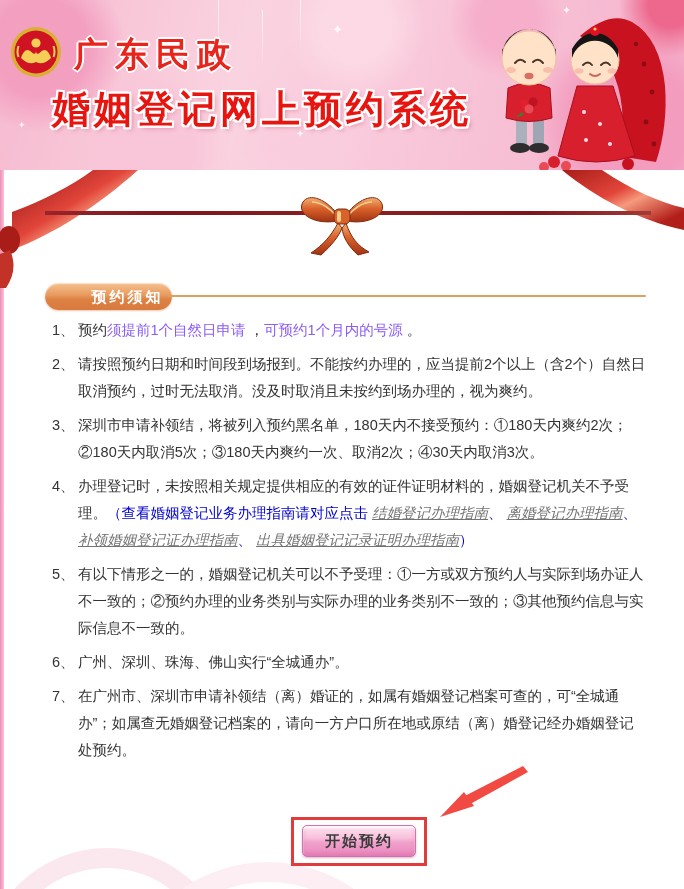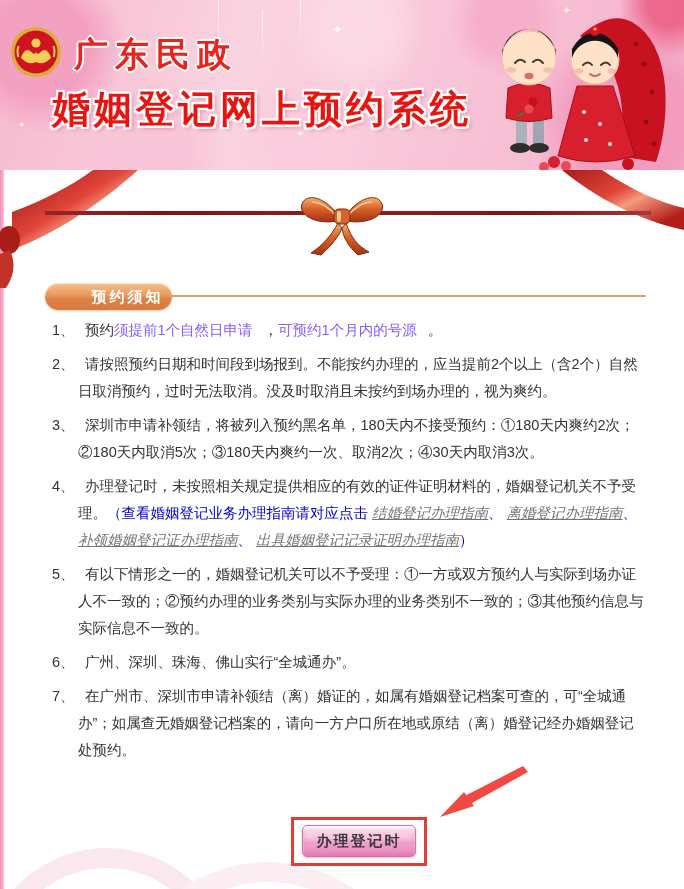--- a/index.html
+++ b/index.html
@@ -62,21 +62,21 @@
     box-shadow:inset 0 1px 1px rgba(255,255,255,.6), 0 1px 2px rgba(190,120,60,.4);
     color:#fff; font-size:15px; font-weight:bold; letter-spacing:3px;padding-left:38px;
   }
   .section-line { position:absolute; left:168px; top:295px; width:478px; height:2px;
     background:#d9a263; border-radius:1px; }
 
   .notice-list { position:absolute; left:52px; top:317px; width:594px; }
   .notice-item { position:relative; padding-left:26px; margin-bottom:7px;
     font-size:14.5px; line-height:27px; color:#333; }
   .notice-item .num { position:absolute; left:0; top:0; color:#333; }
-  .seg-n { color:#333;margin-left:7px; }
+  .seg-n { color:#333; }
   .seg-r { color:#8b5cf6; }
   .seg-b { color:#0000cc; }
   .seg-link { color:#737373; text-decoration:underline; cursor:pointer;font-style:italic; }
 
   .browser-tip { position:absolute; left:45px; top:770px;
     font-size:14.5px; color:#ff0000; }
 
   
   .annotation-box { position:absolute; left:291px; top:817px; width:136px; height:49px;
     border:3px solid #e23b3b; }
@@ -225,19 +225,19 @@
       <div class="notice-item"><span class="num">2、</span><span class="seg-n">请按照预约日期和时间段到场报到。不能按约办理的，应当提前2个以上（含2个）自然日取消预约，过时无法取消。没及时取消且未按约到场办理的，视为爽约。</span></div>
       <div class="notice-item"><span class="num">3、</span><span class="seg-n">深圳市申请补领结，将被列入预约黑名单，180天内不接受预约：①180天内爽约2次；②180天内取消5次；③180天内爽约一次、取消2次；④30天内取消3次。</span></div>
       <div class="notice-item"><span class="num">4、</span><span class="seg-n">办理登记时，未按照相关规定提供相应的有效的证件证明材料的，婚姻登记机关不予受理。</span><span class="seg-b">（查看婚姻登记业务办理指南请对应点击 </span><span class="seg-link">结婚登记办理指南</span><span class="seg-b">、 </span><span class="seg-link">离婚登记办理指南</span><span class="seg-b">、</span><span class="seg-link">补领婚姻登记证办理指南</span><span class="seg-b">、 </span><span class="seg-link">出具婚姻登记记录证明办理指南</span><span class="seg-b">）</span></div>
       <div class="notice-item"><span class="num">5、</span><span class="seg-n">有以下情形之一的，婚姻登记机关可以不予受理：①一方或双方预约人与实际到场办证人不一致的；②预约办理的业务类别与实际办理的业务类别不一致的；③其他预约信息与实际信息不一致的。</span></div>
       <div class="notice-item"><span class="num">6、</span><span class="seg-n">广州、深圳、珠海、佛山实行“全城通办”。</span></div>
       <div class="notice-item"><span class="num">7、</span><span class="seg-n">在广州市、深圳市申请补领结（离）婚证的，如属有婚姻登记档案可查的，可“全城通办”；如属查无婚姻登记档案的，请向一方户口所在地或原结（离）婚登记经办婚姻登记处预约。</span></div>
     </div>
 
 
   <div class="annotation-box"></div>
-  <button class="start-button">办理登记时</button>
+  <button class="start-button">开始预约</button>
   <svg class="annotation-arrow" viewBox="0 0 100 62">
     <polygon points="90,3 95,9 30,45 24,37" fill="#f04a42"></polygon>
     <polygon points="7,54 31,29 41,43" fill="#f04a42"></polygon>
   </svg>
 
 </div>
 
 </body></html>

